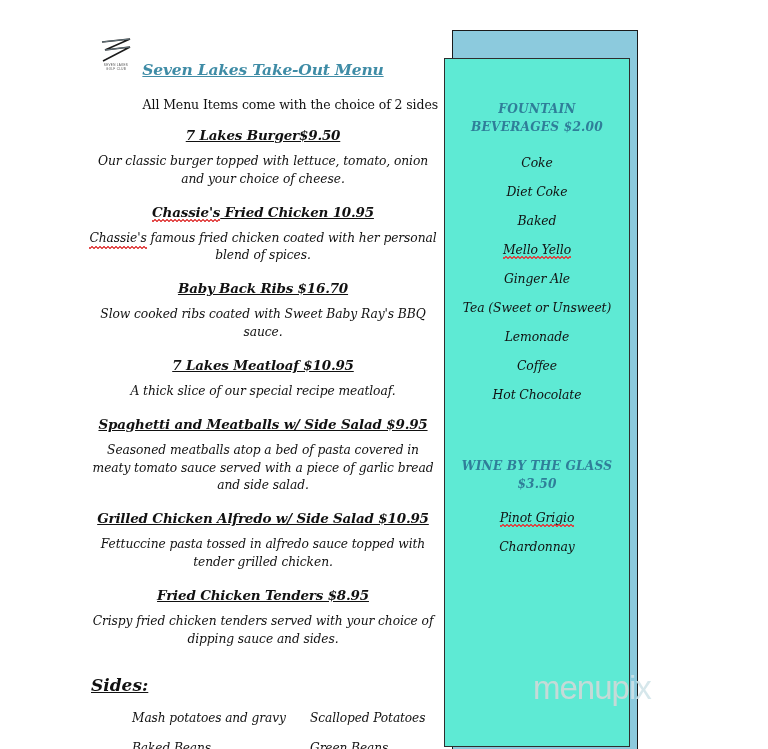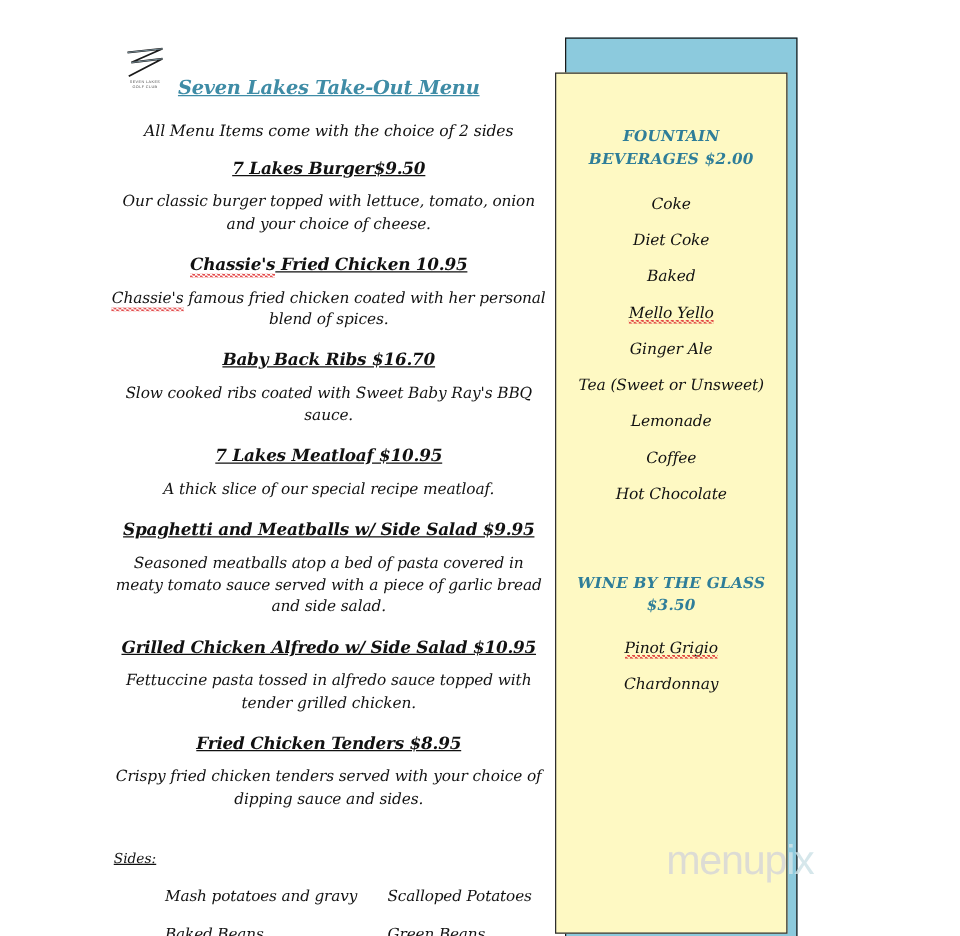--- a/index.html
+++ b/index.html
@@ -60,22 +60,21 @@
     font-style: italic;
     font-weight: bold;
     font-size: 15.5px;
     text-decoration: underline;
     letter-spacing: -0.2px;
     margin: 6px 0 0 0;
     font-family: "DejaVu Serif", serif;
   }
 
   .menu-sub {
-    text-align: center;
-    font-style: italic;
+    text-align: right;
     font-size: 12.5px;
     margin: 18px 0 0 0;
     letter-spacing: -0.1px;
   }
 
   .item-name {
     text-align: center;
     font-style: italic;
     font-weight: bold;
     font-size: 13.5px;
@@ -112,22 +111,22 @@
       radial-gradient(circle at 3px 0.6px, #e03a3a 1.05px, transparent 1.15px);
     background-size: 4px 3px;
     background-repeat: repeat-x;
     opacity: .9;
   }
 
   
   #sides-block { margin-top: 26px; }
   .sides-heading {
     font-style: italic;
-    font-weight: normal;
-    font-size: 11px;
+    font-weight: bold;
+    font-size: 17px;
     text-decoration: underline;
     margin: 0 0 0 3px;
     display: inline-block;
   }
   .sides-grid {
     margin: 16px 0 0 44px;
     width: 306px;
   }
   .sides-row {
     display: flex;
@@ -152,21 +151,21 @@
     background: #8ccadd;
     border: 1px solid #1a1a1a;
     box-sizing: border-box;
   }
   #panel-front {
     position: absolute;
     left: 444px;
     top: 34px;
     width: 186px;
     height: 689px;
-    background: #fef9c3;
+    background: #5eead4;
     border: 1px solid #2e2e2e;
     box-sizing: border-box;
     overflow: hidden;
   }
 
   .bev-section { text-align: center; }
 
   .bev-heading {
     color: #2f7e99;
     font-style: italic;

